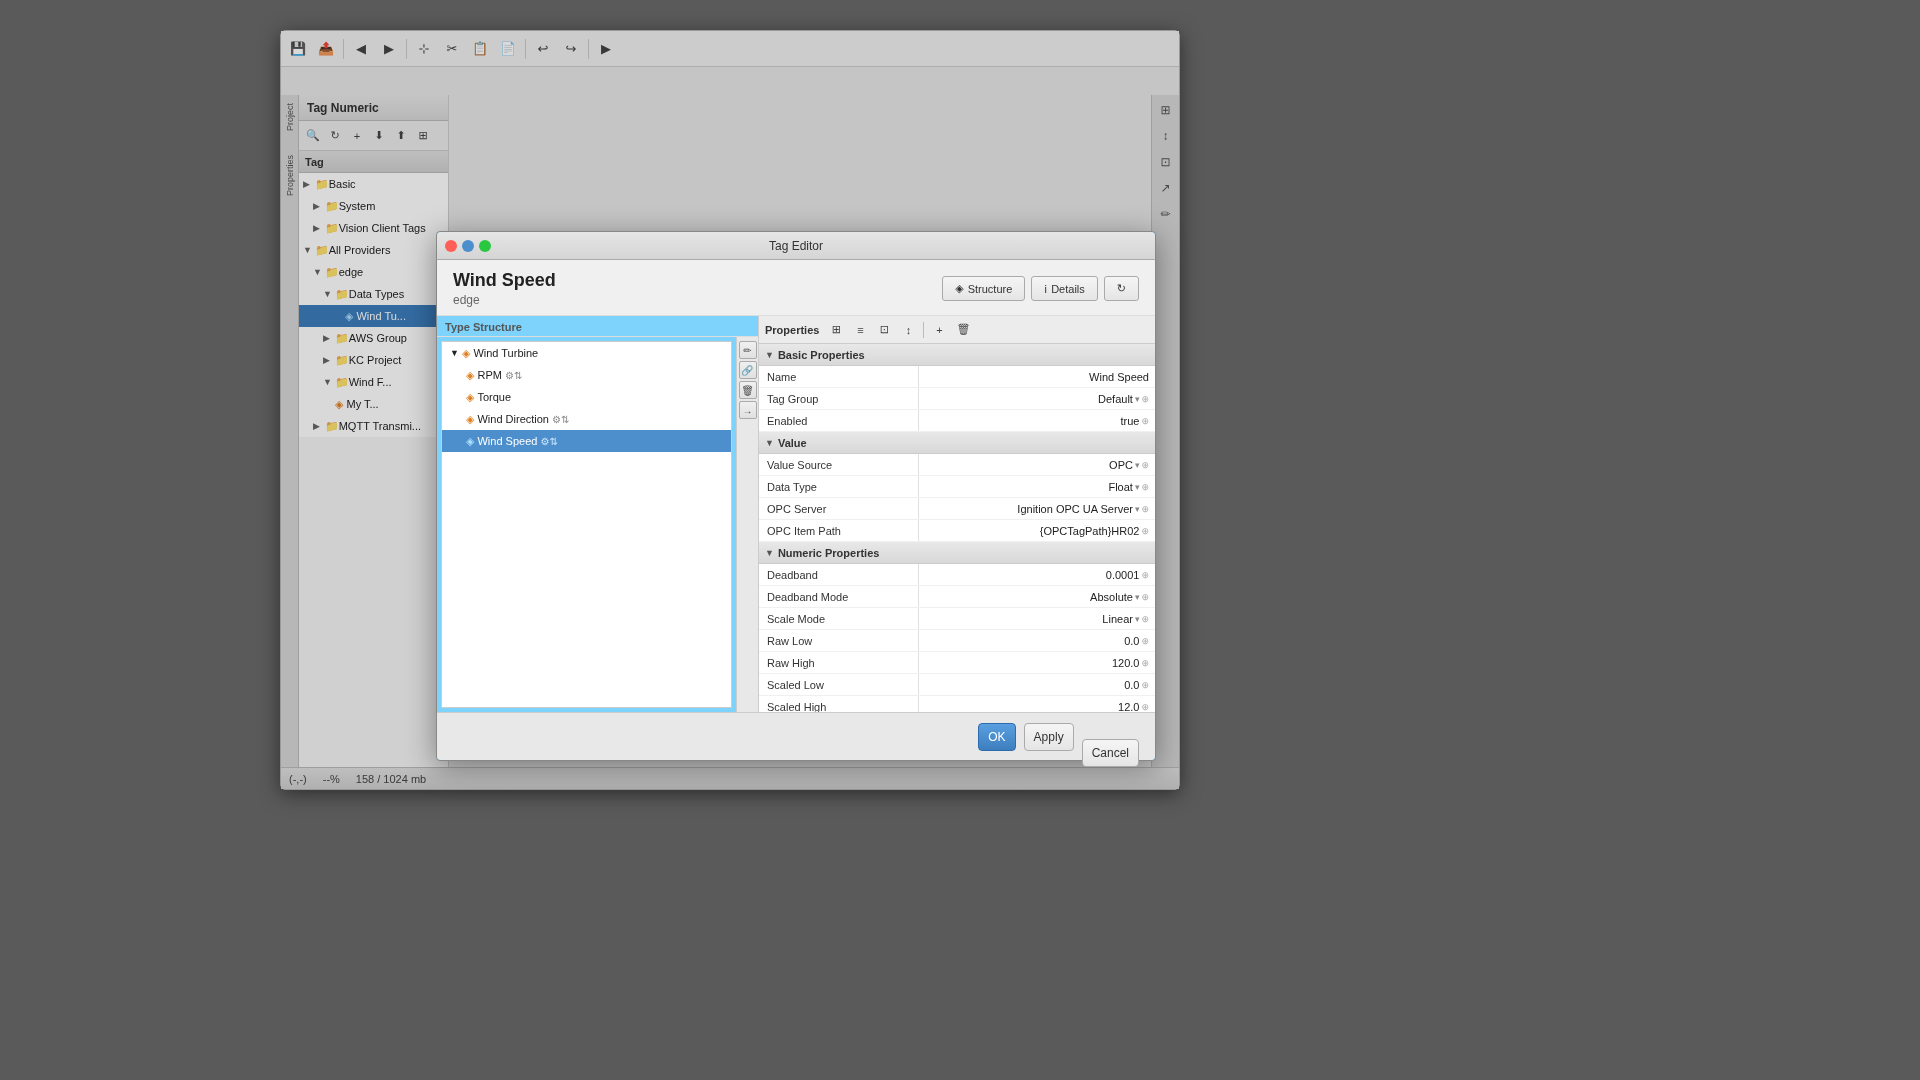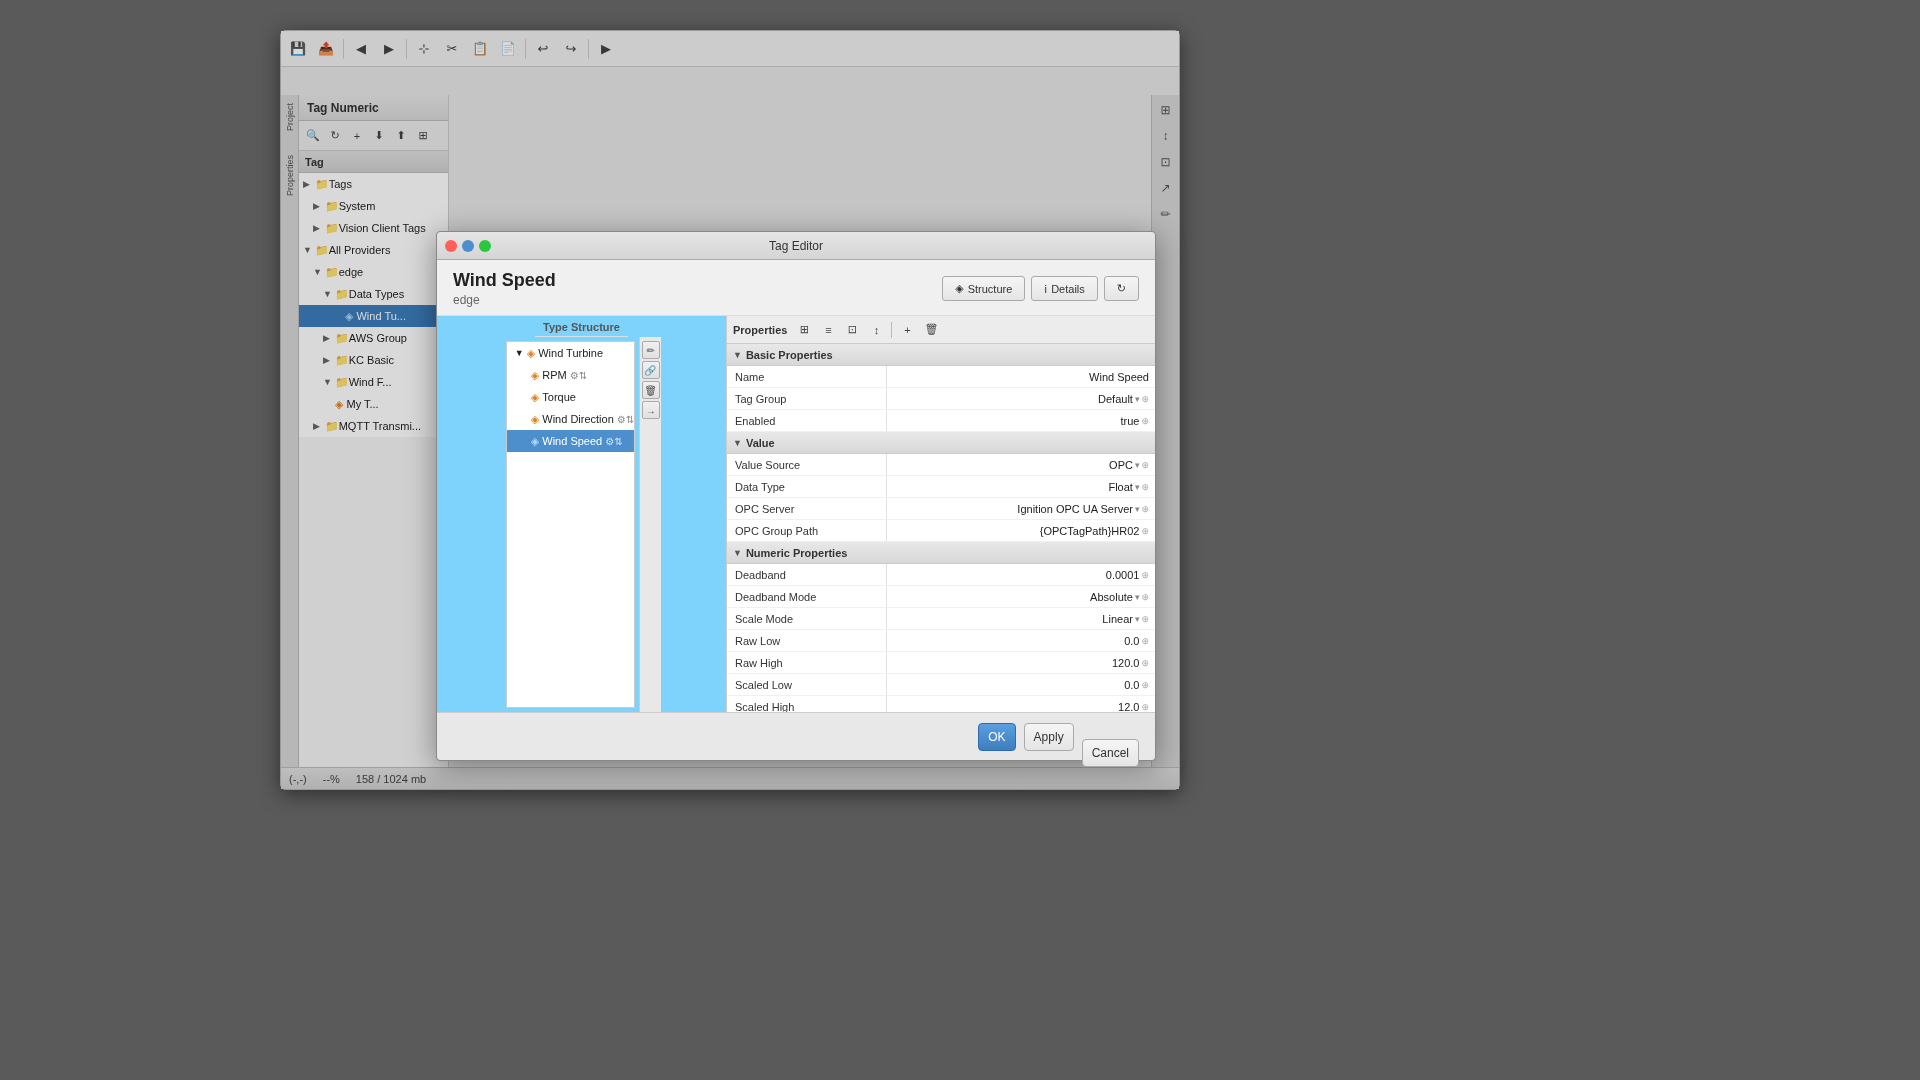--- a/index.html
+++ b/index.html
@@ -225,25 +225,24 @@
     }
 
     .dialog-body {
       flex: 1;
       display: flex;
       overflow: hidden;
     }
 
     
     .type-structure-panel {
-      width: 290px;
+      width: 322px;
       border-right: 1px solid #ccc;
       display: flex;
       flex-direction: column;
-      align-items: center;
     }
 
     .panel-label {
       font-size: 11px;
       font-weight: 600;
       color: #555;
       padding: 5px 8px 3px;
       border-bottom: 1px solid #ddd;
     }
 
@@ -542,21 +541,21 @@
       </div>
 
       <div style="display:grid;grid-template-columns:1fr;background:linear-gradient(180deg,#e0e0e0,#d0d0d0);border-bottom:1px solid #bbb;height:22px;">
         <div style="display:flex;align-items:center;padding-left:6px;font-size:11px;font-weight:600;color:#333;">Tag</div>
       </div>
 
       <div class="tag-tree">
         <div class="tree-item" style="padding-left:4px;">
           <span class="tree-arrow">▶</span>
           <span class="folder-icon">📁</span>
-          <span>Tags</span>
+          <span>Basic</span>
         </div>
         <div class="tree-item" style="padding-left:14px;">
           <span class="tree-arrow">▶</span>
           <span class="folder-icon">📁</span>
           <span>System</span>
         </div>
         <div class="tree-item" style="padding-left:14px;">
           <span class="tree-arrow">▶</span>
           <span class="folder-icon">📁</span>
           <span>Vision Client Tags</span>
@@ -582,21 +581,21 @@
           <span>Wind Tu...</span>
         </div>
         <div class="tree-item" style="padding-left:24px;">
           <span class="tree-arrow">▶</span>
           <span class="folder-icon">📁</span>
           <span>AWS Group</span>
         </div>
         <div class="tree-item" style="padding-left:24px;">
           <span class="tree-arrow">▶</span>
           <span class="folder-icon">📁</span>
-          <span>KC Basic</span>
+          <span>KC Project</span>
         </div>
         <div class="tree-item" style="padding-left:24px;">
           <span class="tree-arrow">▼</span>
           <span class="folder-icon">📁</span>
           <span>Wind F...</span>
         </div>
         <div class="tree-item" style="padding-left:36px;">
           <span style="color:#e08020;margin-right:3px;">◈</span>
           <span>My T...</span>
         </div>
@@ -774,21 +773,21 @@
             <div class="prop-row">
               <div class="prop-name">OPC Server</div>
               <div class="prop-value">
                 <span>Ignition OPC UA Server</span>
                 <span class="prop-dropdown-icon">▾</span>
                 <span class="prop-link-icon">⊕</span>
               </div>
             </div>
 
             <div class="prop-row">
-              <div class="prop-name">OPC Group Path</div>
+              <div class="prop-name">OPC Item Path</div>
               <div class="prop-value">
                 <span>{OPCTagPath}HR02</span>
                 <span class="prop-link-icon">⊕</span>
               </div>
             </div>
 
             <div class="prop-section-header">
               <span class="prop-section-arrow">▼</span>
               <span>Numeric Properties</span>
             </div>

